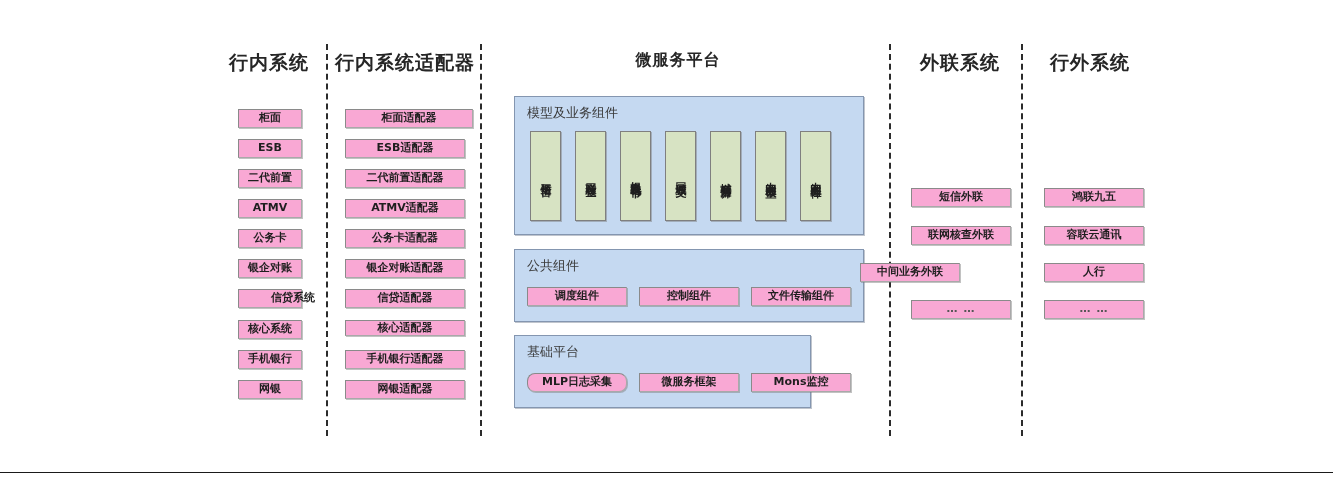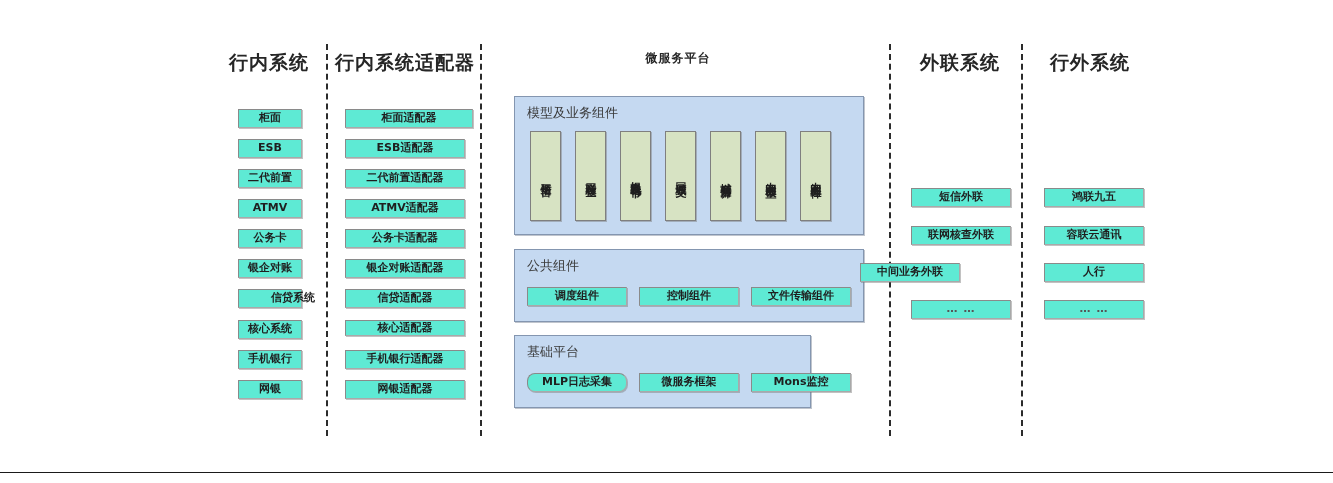--- a/index.html
+++ b/index.html
@@ -24,35 +24,35 @@
   .col-title {
     position: absolute;
     font-size: 19px;
     font-weight: bold;
     color: #262626;
     text-align: center;
     white-space: nowrap;
     letter-spacing: 1px;
   }
   .col-title.big {
-    font-size: 12px;
+    font-size: 16px;
   }
 
   
   .vsep {
     position: absolute;
     width: 0;
     border-left: 2px dashed #2b2b2b;
   }
 
   
   .node {
     position: absolute;
     box-sizing: border-box;
-    background: #5eead4;
+    background: #f9a8d4;
     border: 1px solid #8a8a8a;
     border-right-color: #a9a9a9;
     border-bottom-color: #a9a9a9;
     box-shadow: 1px 1px 0 rgba(120,120,120,0.45);
     font-size: 11px;
     font-weight: bold;
     color: #1f1f1f;
     display: flex;
     align-items: center;
     justify-content: center;

